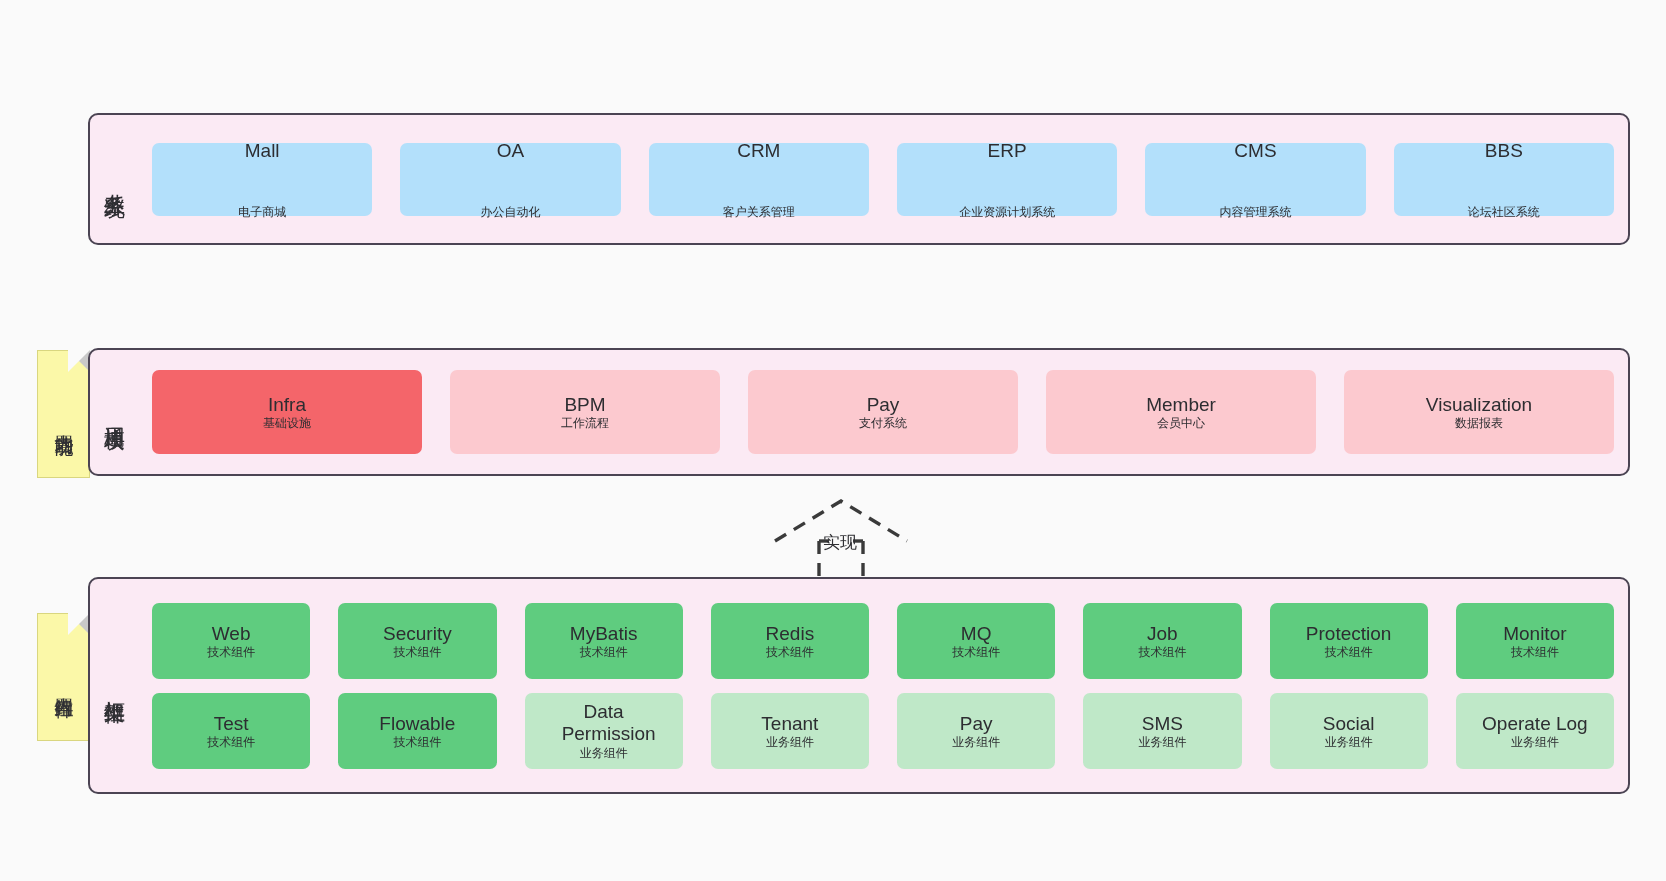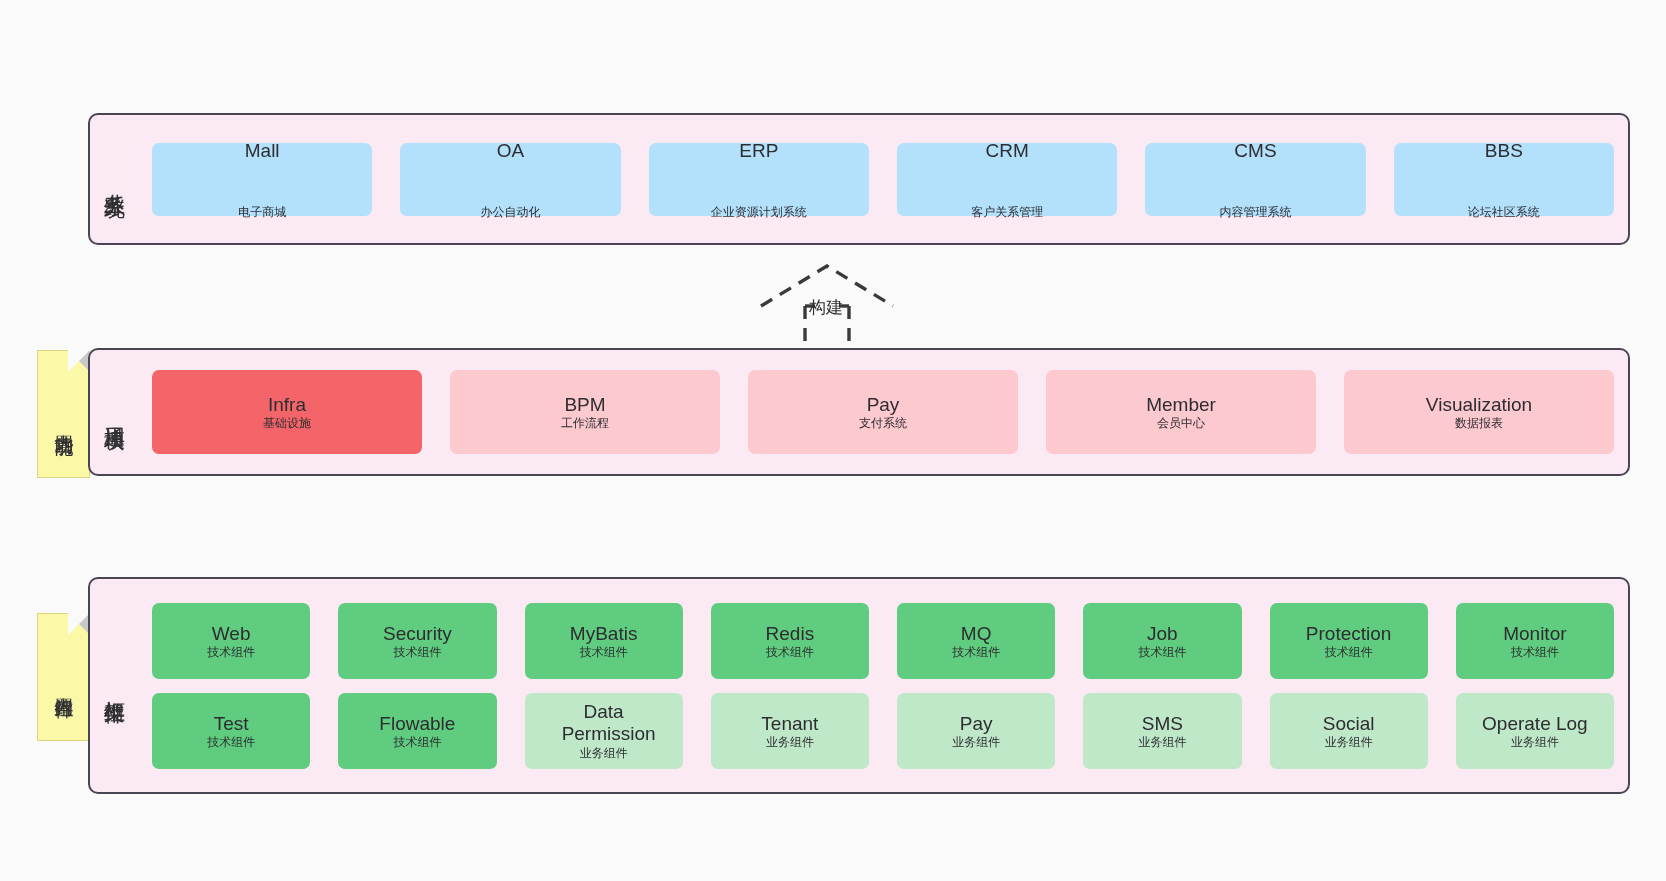--- a/index.html
+++ b/index.html
@@ -131,81 +131,81 @@
     <div class="cards">
       <div class="card biz">
         <span class="t-en">Mall</span>
         <span class="t-cn">电子商城</span>
       </div>
       <div class="card biz">
         <span class="t-en">OA</span>
         <span class="t-cn">办公自动化</span>
       </div>
       <div class="card biz">
+        <span class="t-en">CRM</span>
+        <span class="t-cn">客户关系管理</span>
+      </div>
+      <div class="card biz">
         <span class="t-en">ERP</span>
         <span class="t-cn">企业资源计划系统</span>
       </div>
       <div class="card biz">
-        <span class="t-en">CRM</span>
-        <span class="t-cn">客户关系管理</span>
-      </div>
-      <div class="card biz">
         <span class="t-en">CMS</span>
         <span class="t-cn">内容管理系统</span>
       </div>
       <div class="card biz">
         <span class="t-en">BBS</span>
         <span class="t-cn">论坛社区系统</span>
       </div>
     </div>
   </div>
 
-  <div class="arrow" style="left:757px; top:262px; width:140px; height:80px;">
+
+  <div class="note" style="left:37px; top:350px; height:128px;">
+    <span class="fold"></span>
+    <span class="fold-cut"></span>
+    <span>内置功能</span>
+  </div>
+
+  <div class="layer" style="left:88px; top:348px; width:1542px; height:128px;">
+    <div class="layer-title">通用模块</div>
+    <div class="cards">
+      <div class="card mod-strong">
+        <span class="t-en">Infra</span>
+        <span class="t-cn">基础设施</span>
+      </div>
+      <div class="card mod-soft">
+        <span class="t-en">BPM</span>
+        <span class="t-cn">工作流程</span>
+      </div>
+      <div class="card mod-soft">
+        <span class="t-en">Pay</span>
+        <span class="t-cn">支付系统</span>
+      </div>
+      <div class="card mod-soft">
+        <span class="t-en">Member</span>
+        <span class="t-cn">会员中心</span>
+      </div>
+      <div class="card mod-soft">
+        <span class="t-en">Visualization</span>
+        <span class="t-cn">数据报表</span>
+      </div>
+    </div>
+  </div>
+
+  <div class="arrow" style="left:771px; top:497px; width:140px; height:80px;">
     <svg width="140" height="80" viewBox="0 0 140 80">
       <path d="M4 44 L70 4 L136 44" fill="none" stroke="#3a3a3a" stroke-width="3.4" stroke-dasharray="13,9" stroke-linecap="butt"></path>
       <path d="M48 44 L48 80" fill="none" stroke="#3a3a3a" stroke-width="3.4" stroke-dasharray="13,9"></path>
       <path d="M92 44 L92 80" fill="none" stroke="#3a3a3a" stroke-width="3.4" stroke-dasharray="13,9"></path>
       <path d="M48 44 L58 44" fill="none" stroke="#3a3a3a" stroke-width="3.4"></path>
       <path d="M82 44 L92 44" fill="none" stroke="#3a3a3a" stroke-width="3.4"></path>
     </svg>
-    <span class="arrow-label" style="left:52px; top:34px;">构建</span>
-  </div>
-
-  <div class="note" style="left:37px; top:350px; height:128px;">
-    <span class="fold"></span>
-    <span class="fold-cut"></span>
-    <span>内置功能</span>
-  </div>
-
-  <div class="layer" style="left:88px; top:348px; width:1542px; height:128px;">
-    <div class="layer-title">通用模块</div>
-    <div class="cards">
-      <div class="card mod-strong">
-        <span class="t-en">Infra</span>
-        <span class="t-cn">基础设施</span>
-      </div>
-      <div class="card mod-soft">
-        <span class="t-en">BPM</span>
-        <span class="t-cn">工作流程</span>
-      </div>
-      <div class="card mod-soft">
-        <span class="t-en">Pay</span>
-        <span class="t-cn">支付系统</span>
-      </div>
-      <div class="card mod-soft">
-        <span class="t-en">Member</span>
-        <span class="t-cn">会员中心</span>
-      </div>
-      <div class="card mod-soft">
-        <span class="t-en">Visualization</span>
-        <span class="t-cn">数据报表</span>
-      </div>
-    </div>
-  </div>
-
+    <span class="arrow-label" style="left:52px; top:34px;">实现</span>
+  </div>
 
   <div class="note" style="left:37px; top:613px; height:128px;">
     <span class="fold"></span>
     <span class="fold-cut"></span>
     <span>内置组件</span>
   </div>
 
   <div class="layer" style="left:88px; top:577px; width:1542px; height:217px;">
     <div class="layer-title">框架组件</div>
     <div class="cards-rows">

